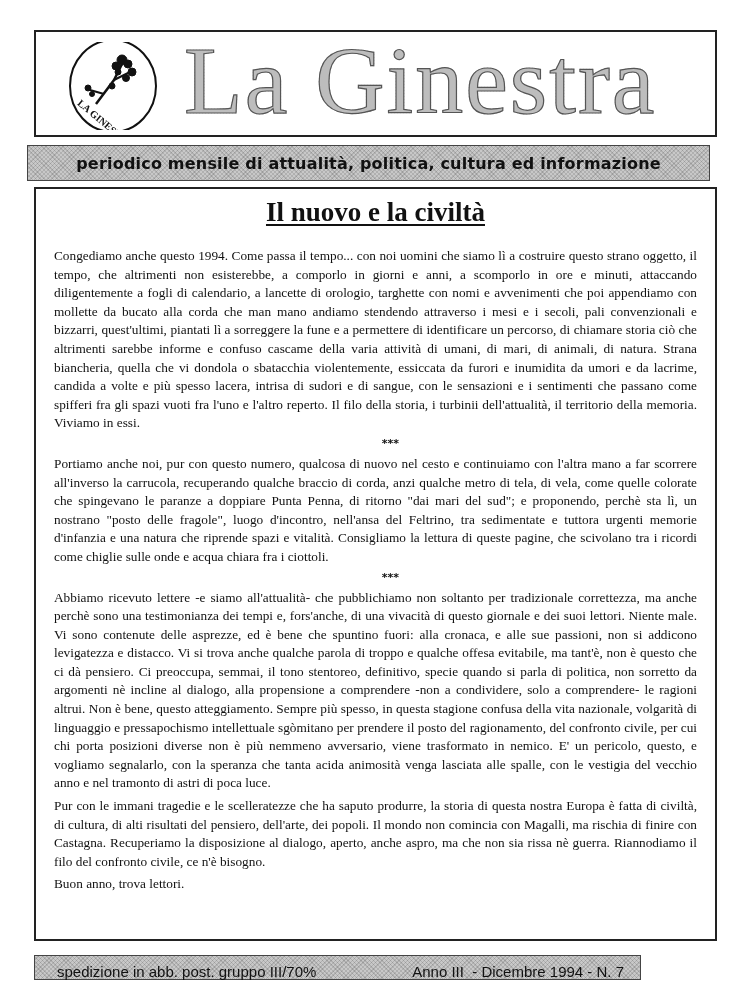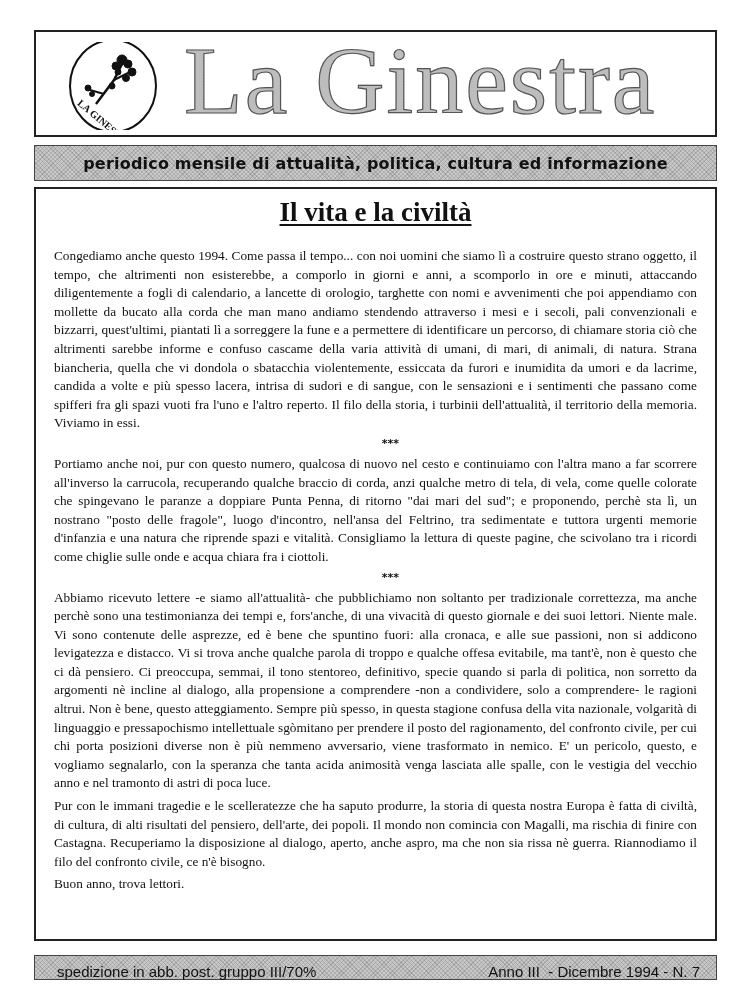--- a/index.html
+++ b/index.html
@@ -11,39 +11,39 @@
     position: absolute; left: 148px; top: -6px; width: 530px; height: 110px;
     font-family: "Liberation Serif", serif; font-size: 96px; line-height: 110px; letter-spacing: 2px;
     color: #bdbdbd;
     -webkit-text-stroke: 1.2px #555;
     background-image: repeating-linear-gradient(0deg, rgba(0,0,0,0.18) 0 1px, transparent 1px 3px), repeating-linear-gradient(90deg, rgba(0,0,0,0.18) 0 1px, transparent 1px 3px);
     -webkit-background-clip: text; background-clip: text;
     white-space: nowrap;
   }
 
   .subtitle-bar {
-    position: absolute; left: 34px; top: 145px; width: 683px; height: 36px; box-sizing: border-box;
+    position: absolute; left: 27px; top: 145px; width: 683px; height: 36px; box-sizing: border-box;
     border: 1.5px solid #444;
     background-color: #c8c8c8;
     background-image: repeating-linear-gradient(45deg, rgba(0,0,0,0.12) 0 1px, transparent 1px 3px), repeating-linear-gradient(-45deg, rgba(0,0,0,0.12) 0 1px, transparent 1px 3px);
     display: flex; align-items: center; justify-content: center;
   }
   .subtitle-text { font-family: "DejaVu Sans", sans-serif; font-weight: bold; font-size: 16px; color: #111; letter-spacing: 0.2px; }
 
   .article-box { position: absolute; left: 34px; top: 187px; width: 683px; height: 754px; border: 2px solid #222; box-sizing: border-box; background: #fff; }
   .article-title {
     position: absolute; left: 0; right: 0; top: 8px; text-align: center;
     font-family: "Liberation Serif", serif; font-weight: bold; font-size: 27px; text-decoration: underline; text-underline-offset: 3px; text-decoration-thickness: 2px;
   }
   .article-body { position: absolute; left: 14px; right: 14px; top: 54px; font-family: "DejaVu Serif", serif; font-size: 13.3px; line-height: 18.6px; text-align: justify; }
   .article-body p { margin: 4px; font-family: Liberation Serif, serif; }
   .stars { text-align: center; font-family: "DejaVu Sans", sans-serif; font-size: 11px; font-weight: bold; line-height: 14px; padding-left: 30px; }
 
   .footer-bar {
-    position: absolute; left: 34px; top: 955px; width: 683px; height: 25px; box-sizing: border-box;
+    position: absolute; left: 34px; top: 955px; width: 607px; height: 25px; box-sizing: border-box;
     border: 1.5px solid #444;
     background-color: #c8c8c8;
     background-image: repeating-linear-gradient(45deg, rgba(0,0,0,0.12) 0 1px, transparent 1px 3px), repeating-linear-gradient(-45deg, rgba(0,0,0,0.12) 0 1px, transparent 1px 3px);
     display: flex; align-items: center; justify-content: space-between; padding: 8px 16px 0 22px;
     font-family: "Liberation Sans", sans-serif; font-size: 15px; color: #111;
   }
 </style>
 </head>
 <body>
 
@@ -70,21 +70,21 @@
     </svg>
   </div>
   <div class="brand-title">La Ginestra</div>
 </div>
 
 <div class="subtitle-bar">
   <span class="subtitle-text">periodico mensile di attualità, politica, cultura ed informazione</span>
 </div>
 
 <div class="article-box">
-  <div class="article-title">Il vita e la civiltà</div>
+  <div class="article-title">Il nuovo e la civiltà</div>
   <div class="article-body">
     <p>Congediamo anche questo 1994. Come passa il tempo... con noi uomini che siamo lì a costruire questo strano oggetto, il tempo, che altrimenti non esisterebbe, a comporlo in giorni e anni, a scomporlo in ore e minuti, attaccando diligentemente a fogli di calendario, a lancette di orologio, targhette con nomi e avvenimenti che poi appendiamo con mollette da bucato alla corda che man mano andiamo stendendo attraverso i mesi e i secoli, pali convenzionali e bizzarri, quest'ultimi, piantati lì a sorreggere la fune e a permettere di identificare un percorso, di chiamare storia ciò che altrimenti sarebbe informe e confuso cascame della varia attività di umani, di mari, di animali, di natura. Strana biancheria, quella che vi dondola o sbatacchia violentemente, essiccata da furori e inumidita da umori e da lacrime, candida a volte e più spesso lacera, intrisa di sudori e di sangue, con le sensazioni e i sentimenti che passano come spifferi fra gli spazi vuoti fra l'uno e l'altro reperto. Il filo della storia, i turbinii dell'attualità, il territorio della memoria. Viviamo in essi.</p>
     <div class="stars">***</div>
     <p>Portiamo anche noi, pur con questo numero, qualcosa di nuovo nel cesto e continuiamo con l'altra mano a far scorrere all'inverso la carrucola, recuperando qualche braccio di corda, anzi qualche metro di tela, di vela, come quelle colorate che spingevano le paranze a doppiare Punta Penna, di ritorno "dai mari del sud"; e proponendo, perchè sta lì, un nostrano "posto delle fragole", luogo d'incontro, nell'ansa del Feltrino, tra sedimentate e tuttora urgenti memorie d'infanzia e una natura che riprende spazi e vitalità. Consigliamo la lettura di queste pagine, che scivolano tra i ricordi come chiglie sulle onde e acqua chiara fra i ciottoli.</p>
     <div class="stars">***</div>
     <p>Abbiamo ricevuto lettere -e siamo all'attualità- che pubblichiamo non soltanto per tradizionale correttezza, ma anche perchè sono una testimonianza dei tempi e, fors'anche, di una vivacità di questo giornale e dei suoi lettori. Niente male. Vi sono contenute delle asprezze, ed è bene che spuntino fuori: alla cronaca, e alle sue passioni, non si addicono levigatezza e distacco. Vi si trova anche qualche parola di troppo e qualche offesa evitabile, ma tant'è, non è questo che ci dà pensiero. Ci preoccupa, semmai, il tono stentoreo, definitivo, specie quando si parla di politica, non sorretto da argomenti nè incline al dialogo, alla propensione a comprendere -non a condividere, solo a comprendere- le ragioni altrui. Non è bene, questo atteggiamento. Sempre più spesso, in questa stagione confusa della vita nazionale, volgarità di linguaggio e pressapochismo intellettuale sgòmitano per prendere il posto del ragionamento, del confronto civile, per cui chi porta posizioni diverse non è più nemmeno avversario, viene trasformato in nemico. E' un pericolo, questo, e vogliamo segnalarlo, con la speranza che tanta acida animosità venga lasciata alle spalle, con le vestigia del vecchio anno e nel tramonto di astri di poca luce.</p>
     <p>Pur con le immani tragedie e le scelleratezze che ha saputo produrre, la storia di questa nostra Europa è fatta di civiltà, di cultura, di alti risultati del pensiero, dell'arte, dei popoli. Il mondo non comincia con Magalli, ma rischia di finire con Castagna. Recuperiamo la disposizione al dialogo, aperto, anche aspro, ma che non sia rissa nè guerra. Riannodiamo il filo del confronto civile, ce n'è bisogno.</p>
     <p>Buon anno, trova lettori.</p>
   </div>
 </div>

